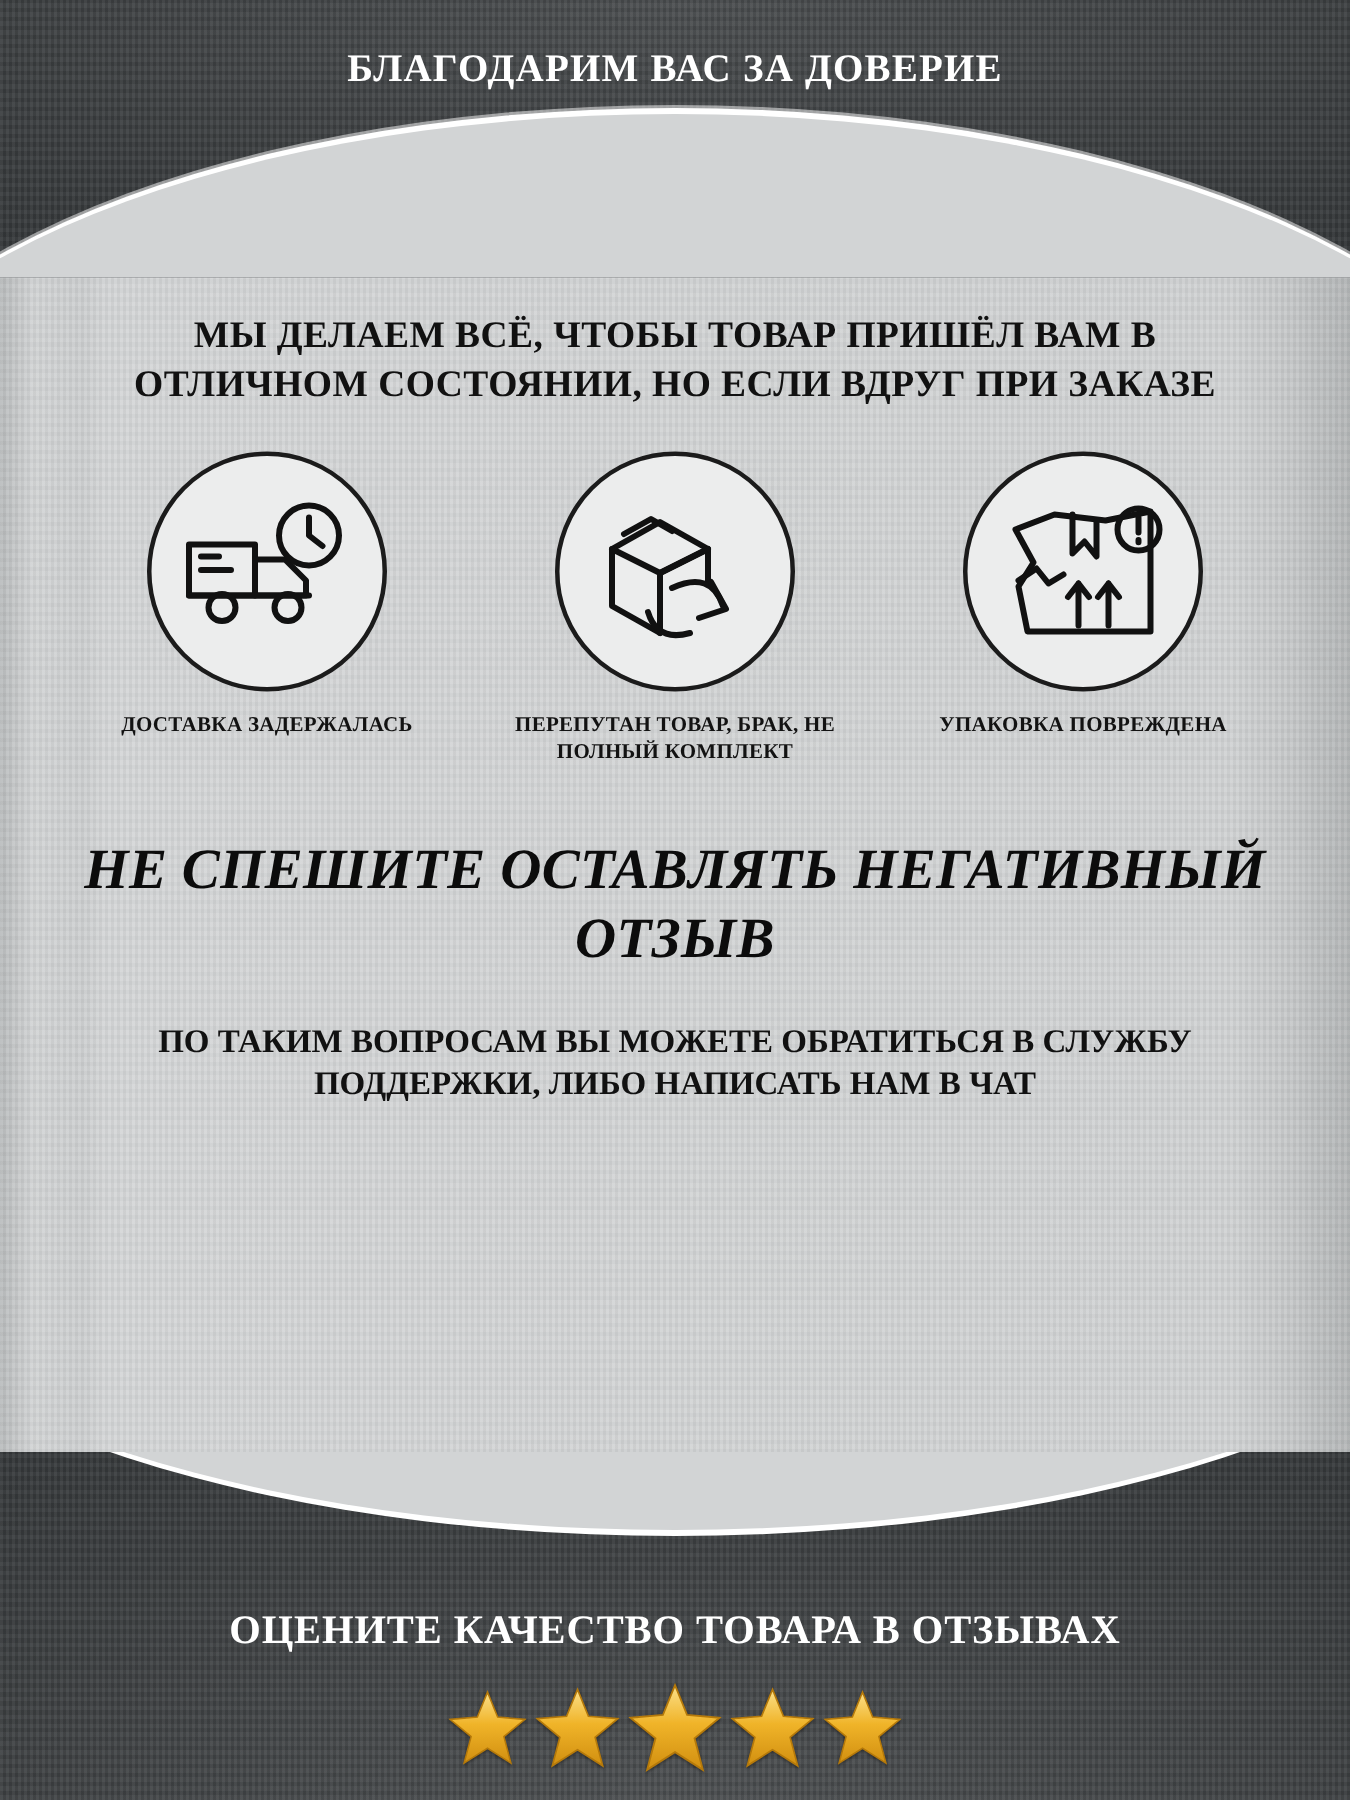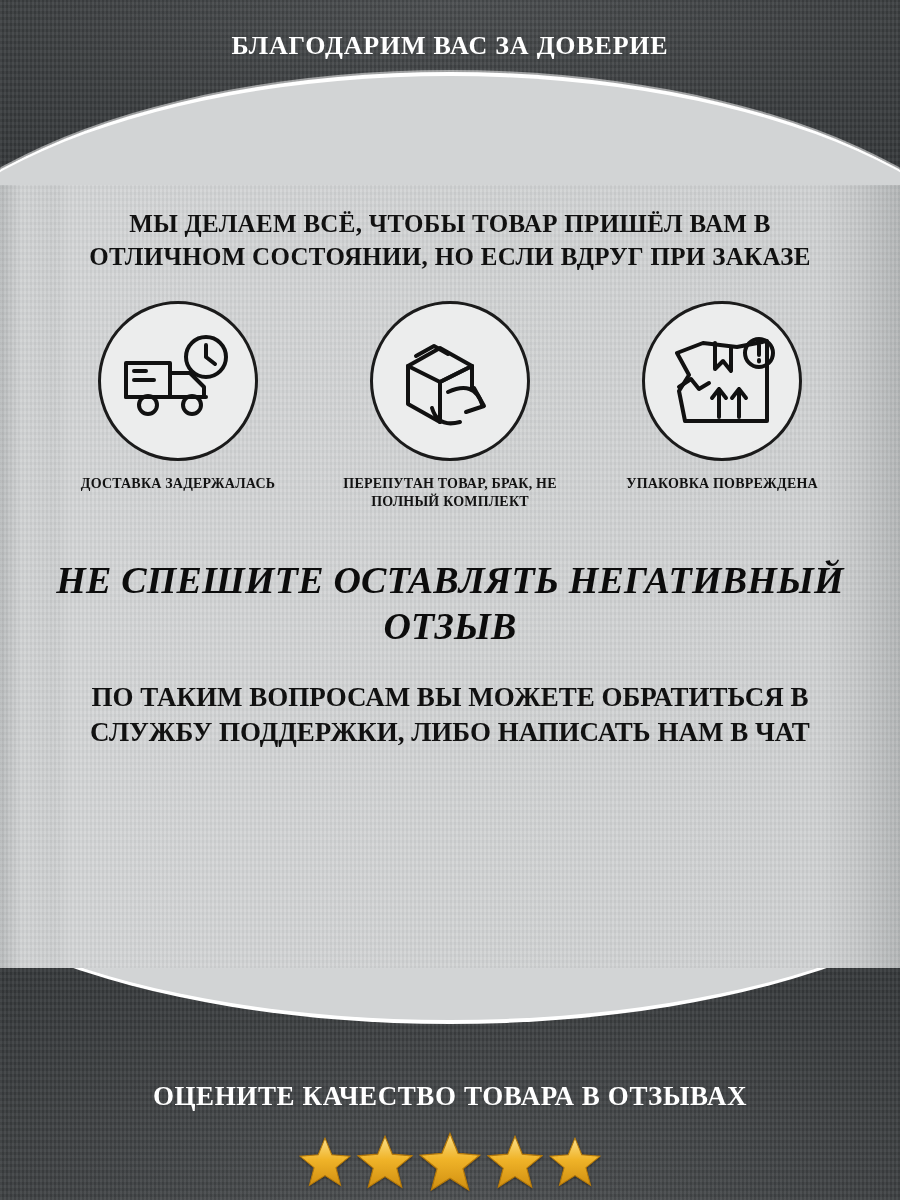--- a/index.html
+++ b/index.html
@@ -148,21 +148,21 @@
     font-size: 38px;
     font-weight: bold;
     color: #0c0c0c;
     line-height: 1.22;
     letter-spacing: 0.2px;
     padding: 0 46px;
     font-style: italic;
   }
   .support {
     margin-top: 30px;
-    font-size: 27px;
+    font-size: 22px;
     font-weight: bold;
     color: #111;
     line-height: 1.3;
     padding: 0 34px;
   }
 
   
   .footer {
     position: absolute;
     left: 0;
@@ -189,21 +189,21 @@
     height: 230px;
     background: #d2d4d5;
     border-radius: 0 0 50% 50% / 0 0 100% 100%;
     border-bottom: 4px solid #ffffff;
   }
   .footer-text {
     position: absolute;
     left: 0; bottom: 0;
     width: 900px;
     text-align: center;
-    padding-bottom: 2px;
+    padding-bottom: 12px;
     z-index: 8;
   }
   .footer-title {
     font-size: 27px;
     font-weight: bold;
     color: #ffffff;
     line-height: 1.25;
     letter-spacing: 0.6px;
   }
   .stars {

